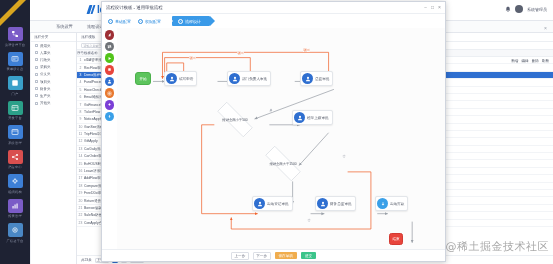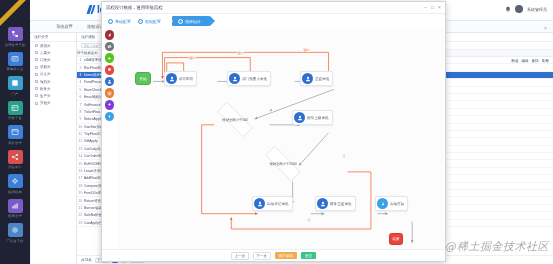--- a/index.html
+++ b/index.html
@@ -242,21 +242,21 @@
   }
   .btn-g {
     background:#3bc48a; color:#fff; font-size:3.6px; border-radius:1px;
     padding:1.6px 4px; white-space:nowrap;
   }
 
   
   .watermark {
     position:absolute; right:4px; bottom:10px;
     font-size:11px; color:rgba(60,60,60,.45); letter-spacing:.5px;
-    font-family:"DejaVu Sans", sans-serif; pointer-events:none; z-index:50;font-style:italic;
+    font-family:"DejaVu Sans", sans-serif; pointer-events:none; z-index:50;
   }
 </style>
 </head>
 <body>
 
 <div id="bg-app">
 
   <div class="rail">
     <div class="rail-corner"></div>
     <div class="rail-corner2"></div>

